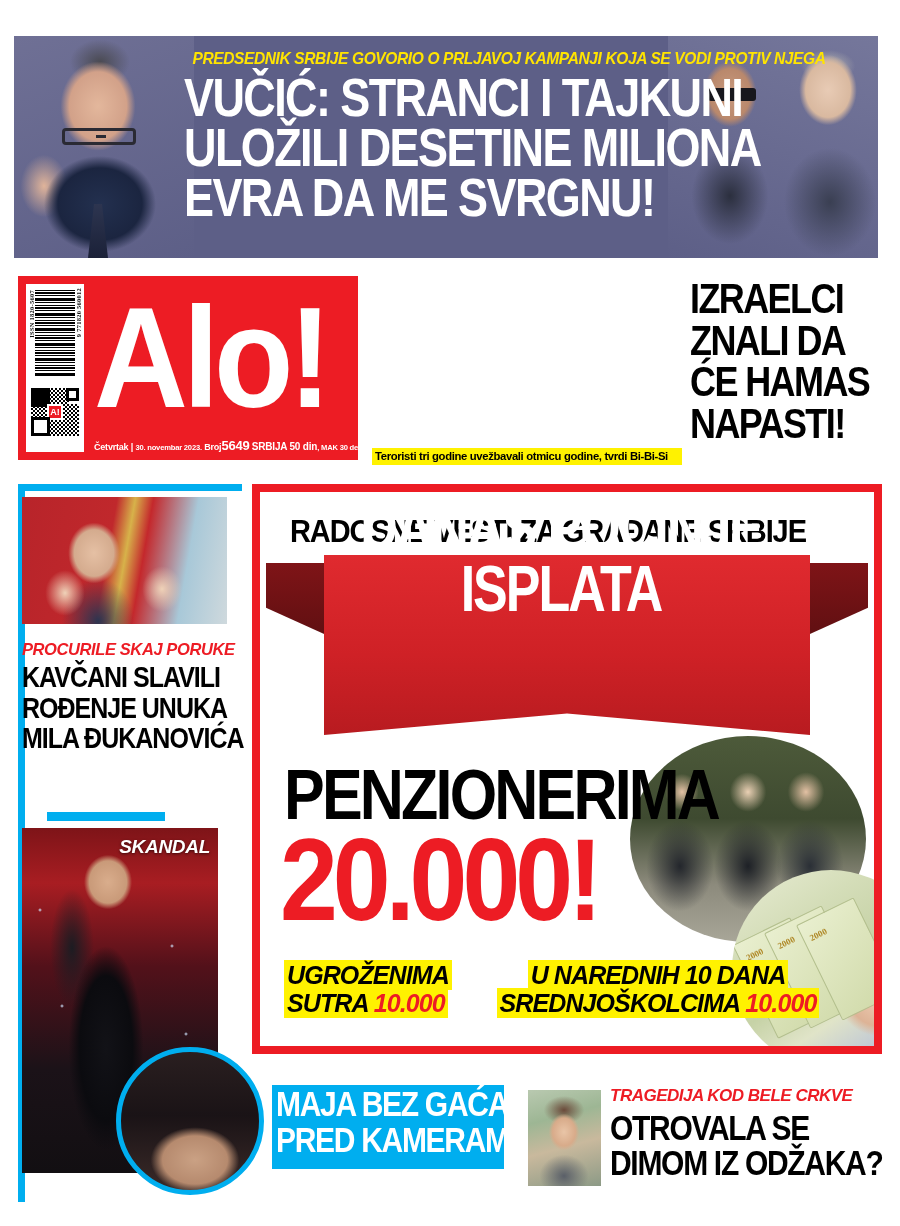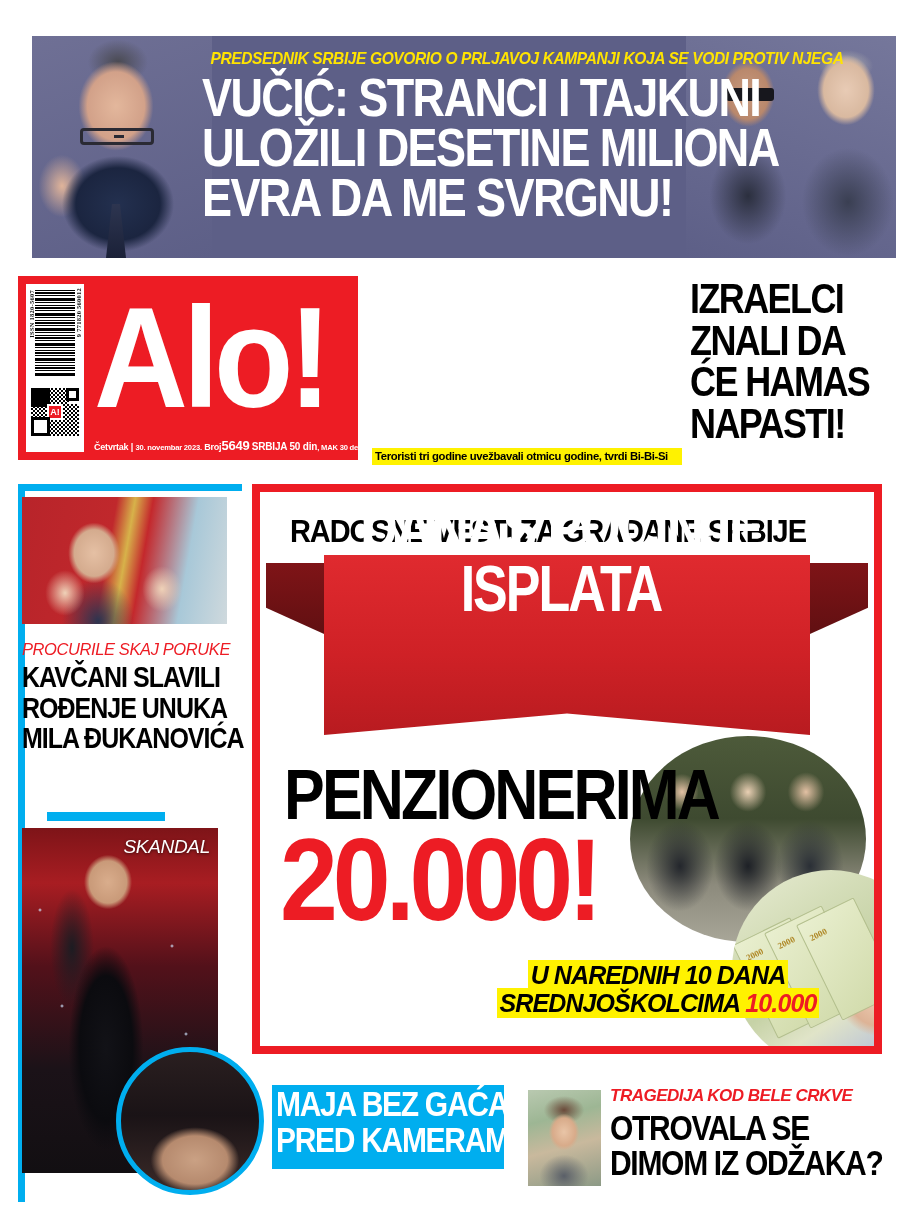--- a/index.html
+++ b/index.html
@@ -16,21 +16,21 @@
   .page {
     position: absolute;
     left: 0; top: 0;
     width: 900px; height: 1226px;
     background: #fff;
   }
 
   
   .top-banner {
     position: absolute;
-    left: 32px; top: 36px;
+    left: 14px; top: 36px;
     width: 864px; height: 222px;
     background: #5d5f87;
     overflow: hidden;
   }
   .tb-photo-left {
     position: absolute; left: 0; top: 0;
     width: 180px; height: 222px;
     background:
       radial-gradient(ellipse 52px 62px at 84px 70px, #e3b79c 0%, #d2a189 55%, rgba(210,161,137,0) 72%),
       radial-gradient(ellipse 70px 60px at 86px 168px, #23304f 0%, #1b2540 60%, rgba(27,37,64,0) 80%),
@@ -245,21 +245,21 @@
     background:
       radial-gradient(ellipse 34px 40px at 72px 56px, #e5c0a4 0%, #d4ab8e 58%, rgba(212,171,142,0) 76%),
       radial-gradient(ellipse 26px 30px at 43px 96px, #efd2b8 0%, rgba(239,210,184,0) 76%),
       radial-gradient(ellipse 26px 30px at 140px 92px, #efd2b8 0%, rgba(239,210,184,0) 76%),
       radial-gradient(ellipse 44px 52px at 76px 124px, #2c3450 0%, rgba(44,52,80,0) 82%),
       linear-gradient(100deg, #b8242a 0%, #c0282c 42%, #d7b24a 50%, #c4282c 58%, #a8c8d8 78%, #cfd9dd 100%);
   }
   .left-kicker {
     position: absolute; left: 22px; top: 640px;
     color: #ed1c24;
-    font-weight: 400;
+    font-weight: 700;
     font-style: italic;
     font-size: 16.5px;
     letter-spacing: -0.4px;
     white-space: nowrap;
     text-align: center;
   }
   .left-headline {
     position: absolute; left: 22px; top: 662px;
     width: 212px;
     color: #000;
@@ -290,21 +290,21 @@
     position: absolute; inset: 0;
     background-image:
       radial-gradient(circle 2px at 18px 82px, #cfe6ff 0%, rgba(207,230,255,0) 100%),
       radial-gradient(circle 2px at 150px 118px, #cfe6ff 0%, rgba(207,230,255,0) 100%),
       radial-gradient(circle 2px at 40px 178px, #cfe6ff 0%, rgba(207,230,255,0) 100%),
       radial-gradient(circle 2px at 164px 206px, #cfe6ff 0%, rgba(207,230,255,0) 100%);
   }
   .skandal-badge {
     position: absolute; right: 8px; top: 8px;
     color: #fff;
-    font-weight: 400;
+    font-weight: 700;
     font-style: italic;
     font-size: 19px;
     letter-spacing: -0.3px;
     text-shadow: 0 1px 3px rgba(0,0,0,.6);
   }
   .maja-inset {
     position: absolute; left: 116px; top: 1047px;
     width: 148px; height: 148px;
     border-radius: 50%;
     border: 5px solid #00AEEF;
@@ -579,20 +579,24 @@
           <span>2000</span>
         </div>
       <div class="money-note" style="left:52px;top:44px;width:64px;height:106px;">
           <span>2000</span>
         </div>
       <div class="money-note" style="left:84px;top:36px;width:64px;height:106px;">
           <span>2000</span>
         </div>
     </div>
 
+    <div class="sub-yellow sub-a">
+      <span class="hl">UGROŽENIMA</span><br>
+      <span class="hl"><span>SUTRA </span><span class="red">10.000</span></span>
+    </div>
 
     <div class="sub-yellow sub-b">
       <span class="hl">U NAREDNIH 10 DANA</span><br>
       <span class="hl"><span>SREDNJOŠKOLCIMA </span><span class="red">10.000</span></span>
     </div>
   </div>
 
   <div class="maja-band"></div>
   <div class="maja-band-text">
     <div>MAJA BEZ GAĆA</div>

